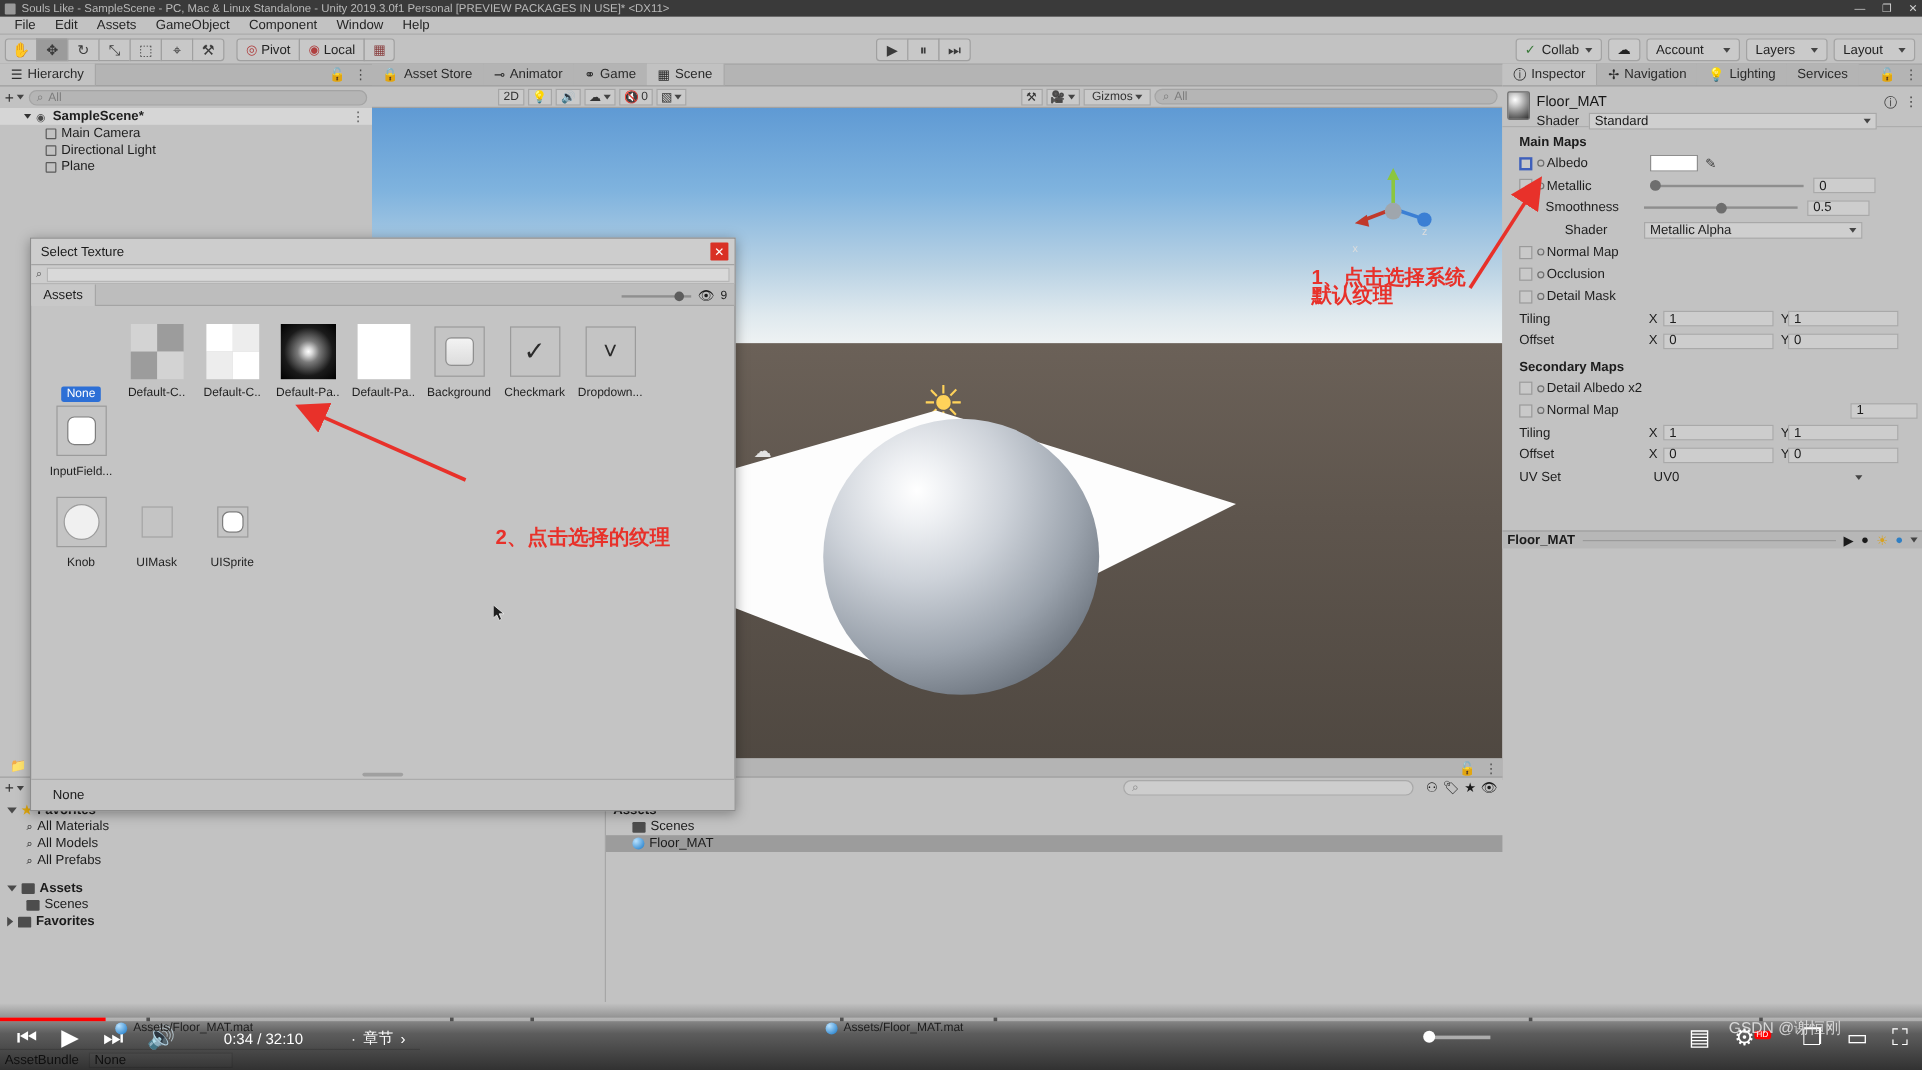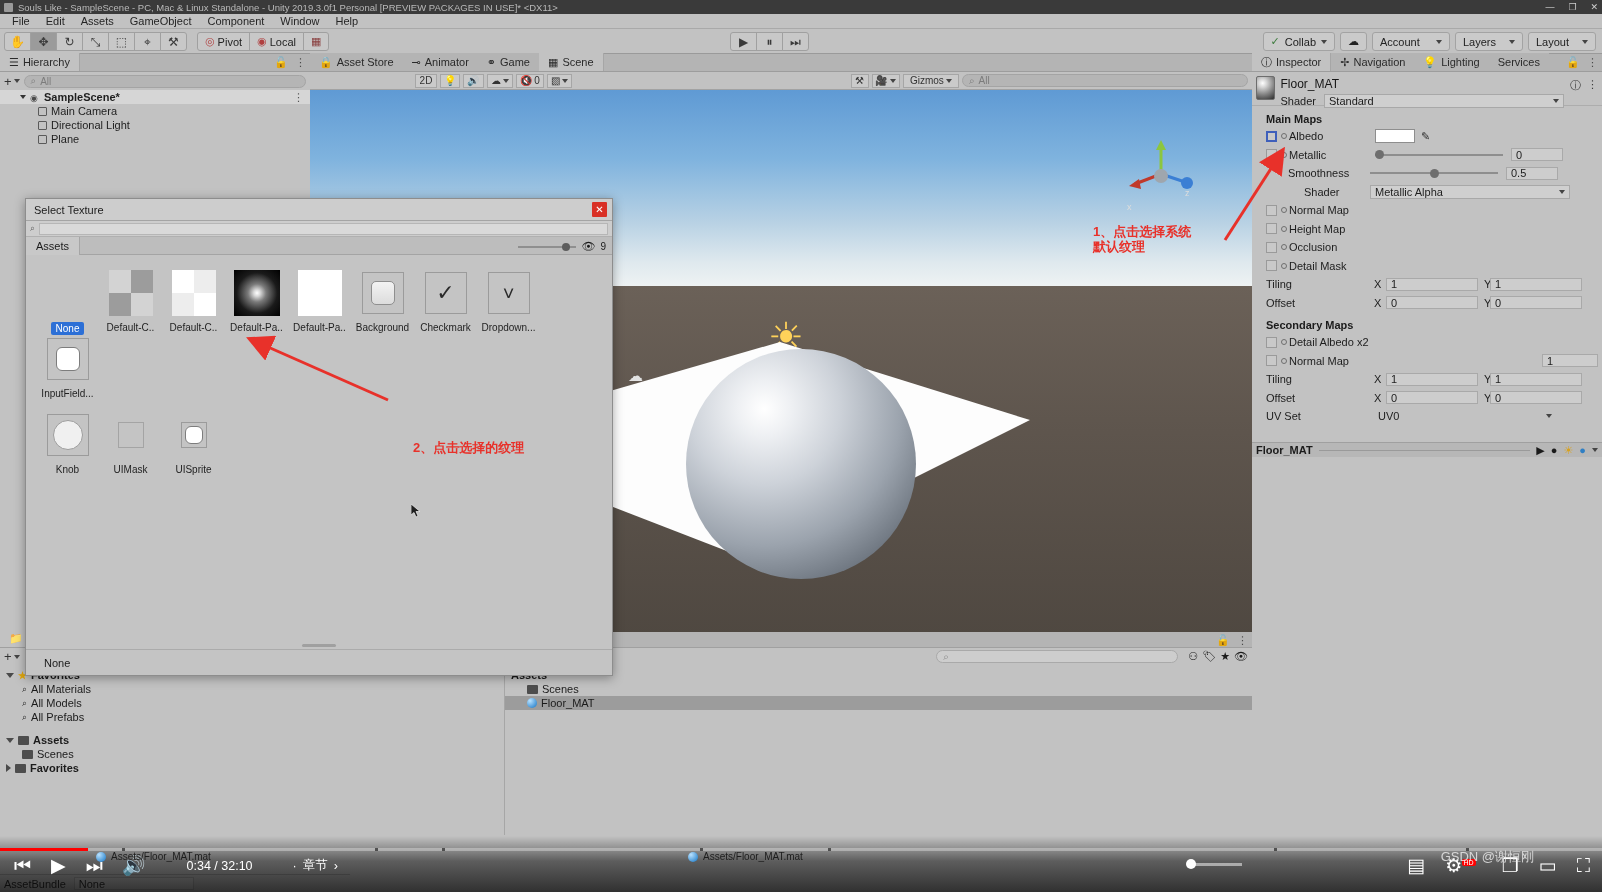--- a/index.html
+++ b/index.html
@@ -206,21 +206,21 @@
   .plainwhite{ width:44px;height:46px;background:#fff;}
   .boxoutline{ width:42px;height:42px;border:1px solid #9b9b9b;background:#c4c4c4; display:flex;align-items:center;justify-content:center;}
   .roundrect{ width:24px;height:24px;border:1px solid #8f8f8f;border-radius:5px;background:linear-gradient(#f3f3f3,#dcdcdc);}
   .roundrect.solid{ background:#ffffff; border:1px solid #7d7d7d; border-radius:6px;}
   .knobcircle{ width:30px;height:30px;border-radius:50%;background:#f0f0f0;border:1px solid #9d9d9d;}
   .emptysq{ width:26px;height:26px;border:1px solid #a4a4a4;background:transparent;}
   .chev{ font-size:20px; color:#2b2b2b; line-height:1;}
   .cursor-arrow{ position:absolute; left:385px; top:305px; width:10px;height:14px;}
 
   
-  .anno{ position:absolute; color:#e8312a; font-size:13px; line-height:15px; white-space:pre-line; font-weight:600;}
+  .anno{ position:absolute; color:#e8312a; font-size:17px; line-height:15px; white-space:pre-line; font-weight:600;}
   svg.arrows{ position:absolute; left:0; top:0; width:1602px; height:892px; pointer-events:none;}
 
   
   #videobar{ position:absolute; left:0; bottom:0; width:1602px; height:56px;
              background:linear-gradient(to bottom, rgba(0,0,0,0) 0%, rgba(10,10,10,.55) 45%, rgba(8,8,8,.78) 100%);}
   .progress{ position:absolute; left:0; top:12px; width:1602px; height:3px; background:rgba(255,255,255,.32);}
   .progress .played{ position:absolute;left:0;top:0;height:3px;width:88px;background:#ff0000;}
   .progress .chapgap{ position:absolute; top:0; height:3px; width:3px; background:rgba(0,0,0,.55);}
   .vcontrols{ position:absolute; left:14px; top:20px; display:flex; align-items:center; gap:20px; color:#fff;}
   .vicon{ font-size:19px; color:#fff; line-height:1;}
@@ -509,35 +509,30 @@
         <span class="pl ind" style="width:104px;padding-left:22px;">Smoothness</span>
         <div class="slider" style="width:128px;">
           <div class="track"></div>
             <div class="knob" style="left:60px;"></div>
         </div>
         <div class="field" style="width:52px;margin-left:8px;">0.5</div>
       </div>
 
       <div class="prow">
         <span class="pl ind" style="width:104px;padding-left:38px;">Shader</span>
-        <div class="shaderfield" style="width:200px;">
+        <div class="shaderfield" style="width:182px;">
           <span>Metallic Alpha</span>
           <span class="caret"></span>
         </div>
       </div>
 
       <div class="prow">
         <span class="cbx"></span>
         <span class="smallo"></span>
         <span>Normal Map</span>
-      </div>
-      <div class="prow">
-        <span class="cbx"></span>
-        <span class="smallo"></span>
-        <span>Height Map</span>
       </div>
       <div class="prow">
         <span class="cbx"></span>
         <span class="smallo"></span>
         <span>Occlusion</span>
       </div>
       <div class="prow">
         <span class="cbx"></span>
         <span class="smallo"></span>
         <span>Detail Mask</span>

